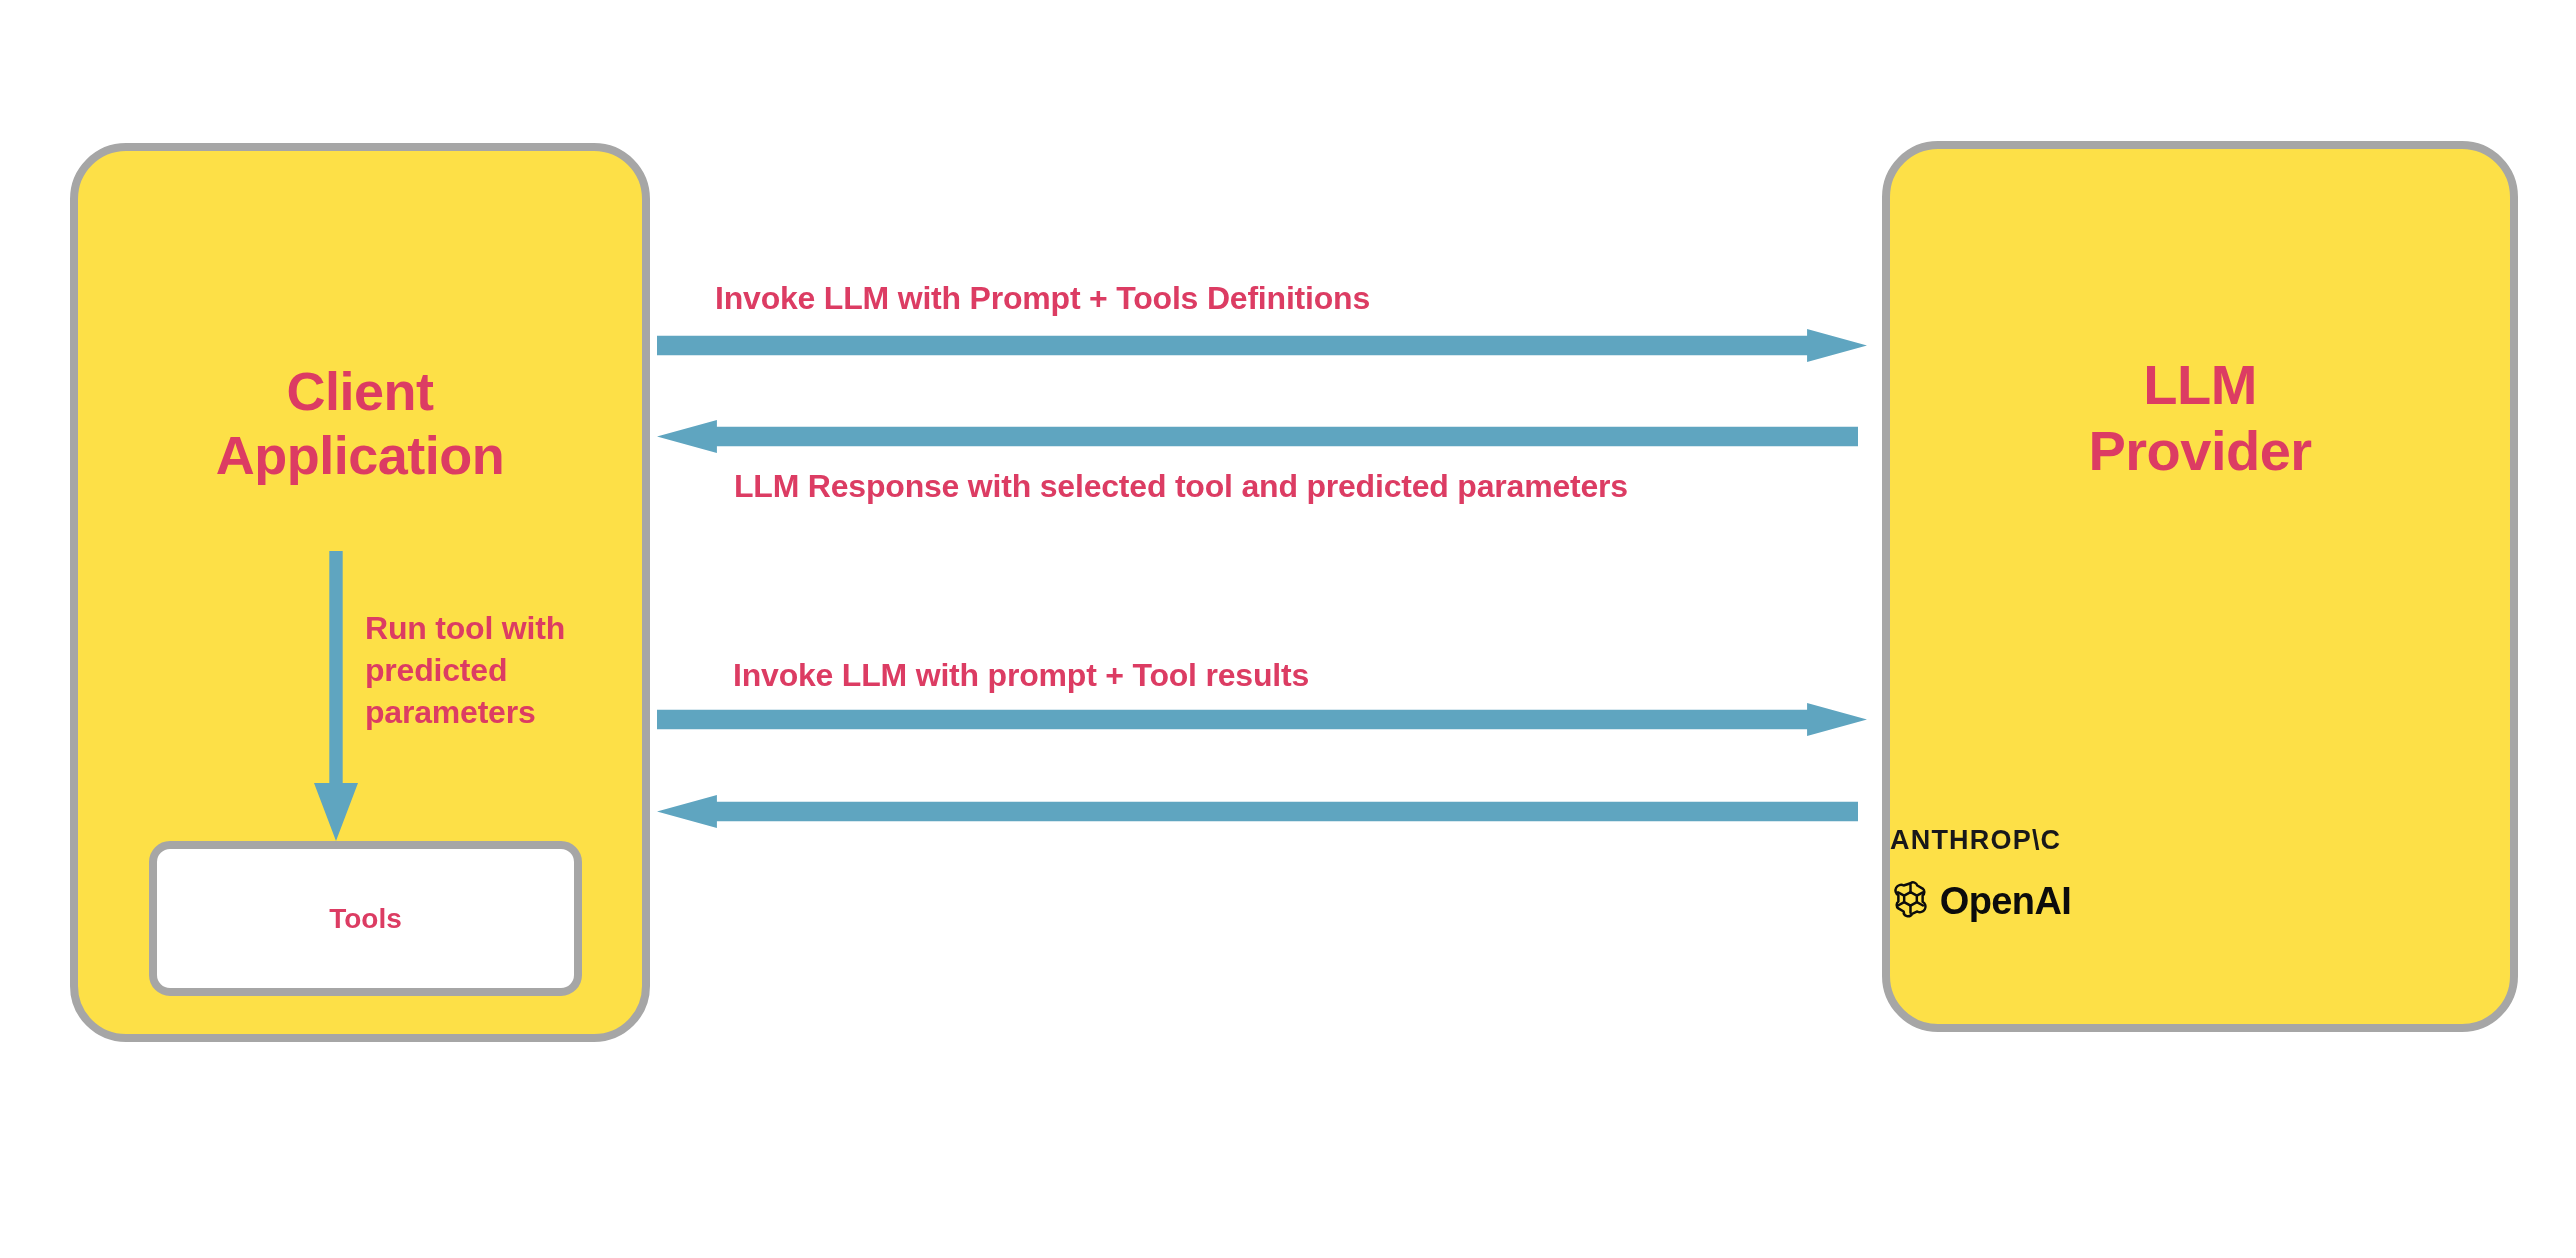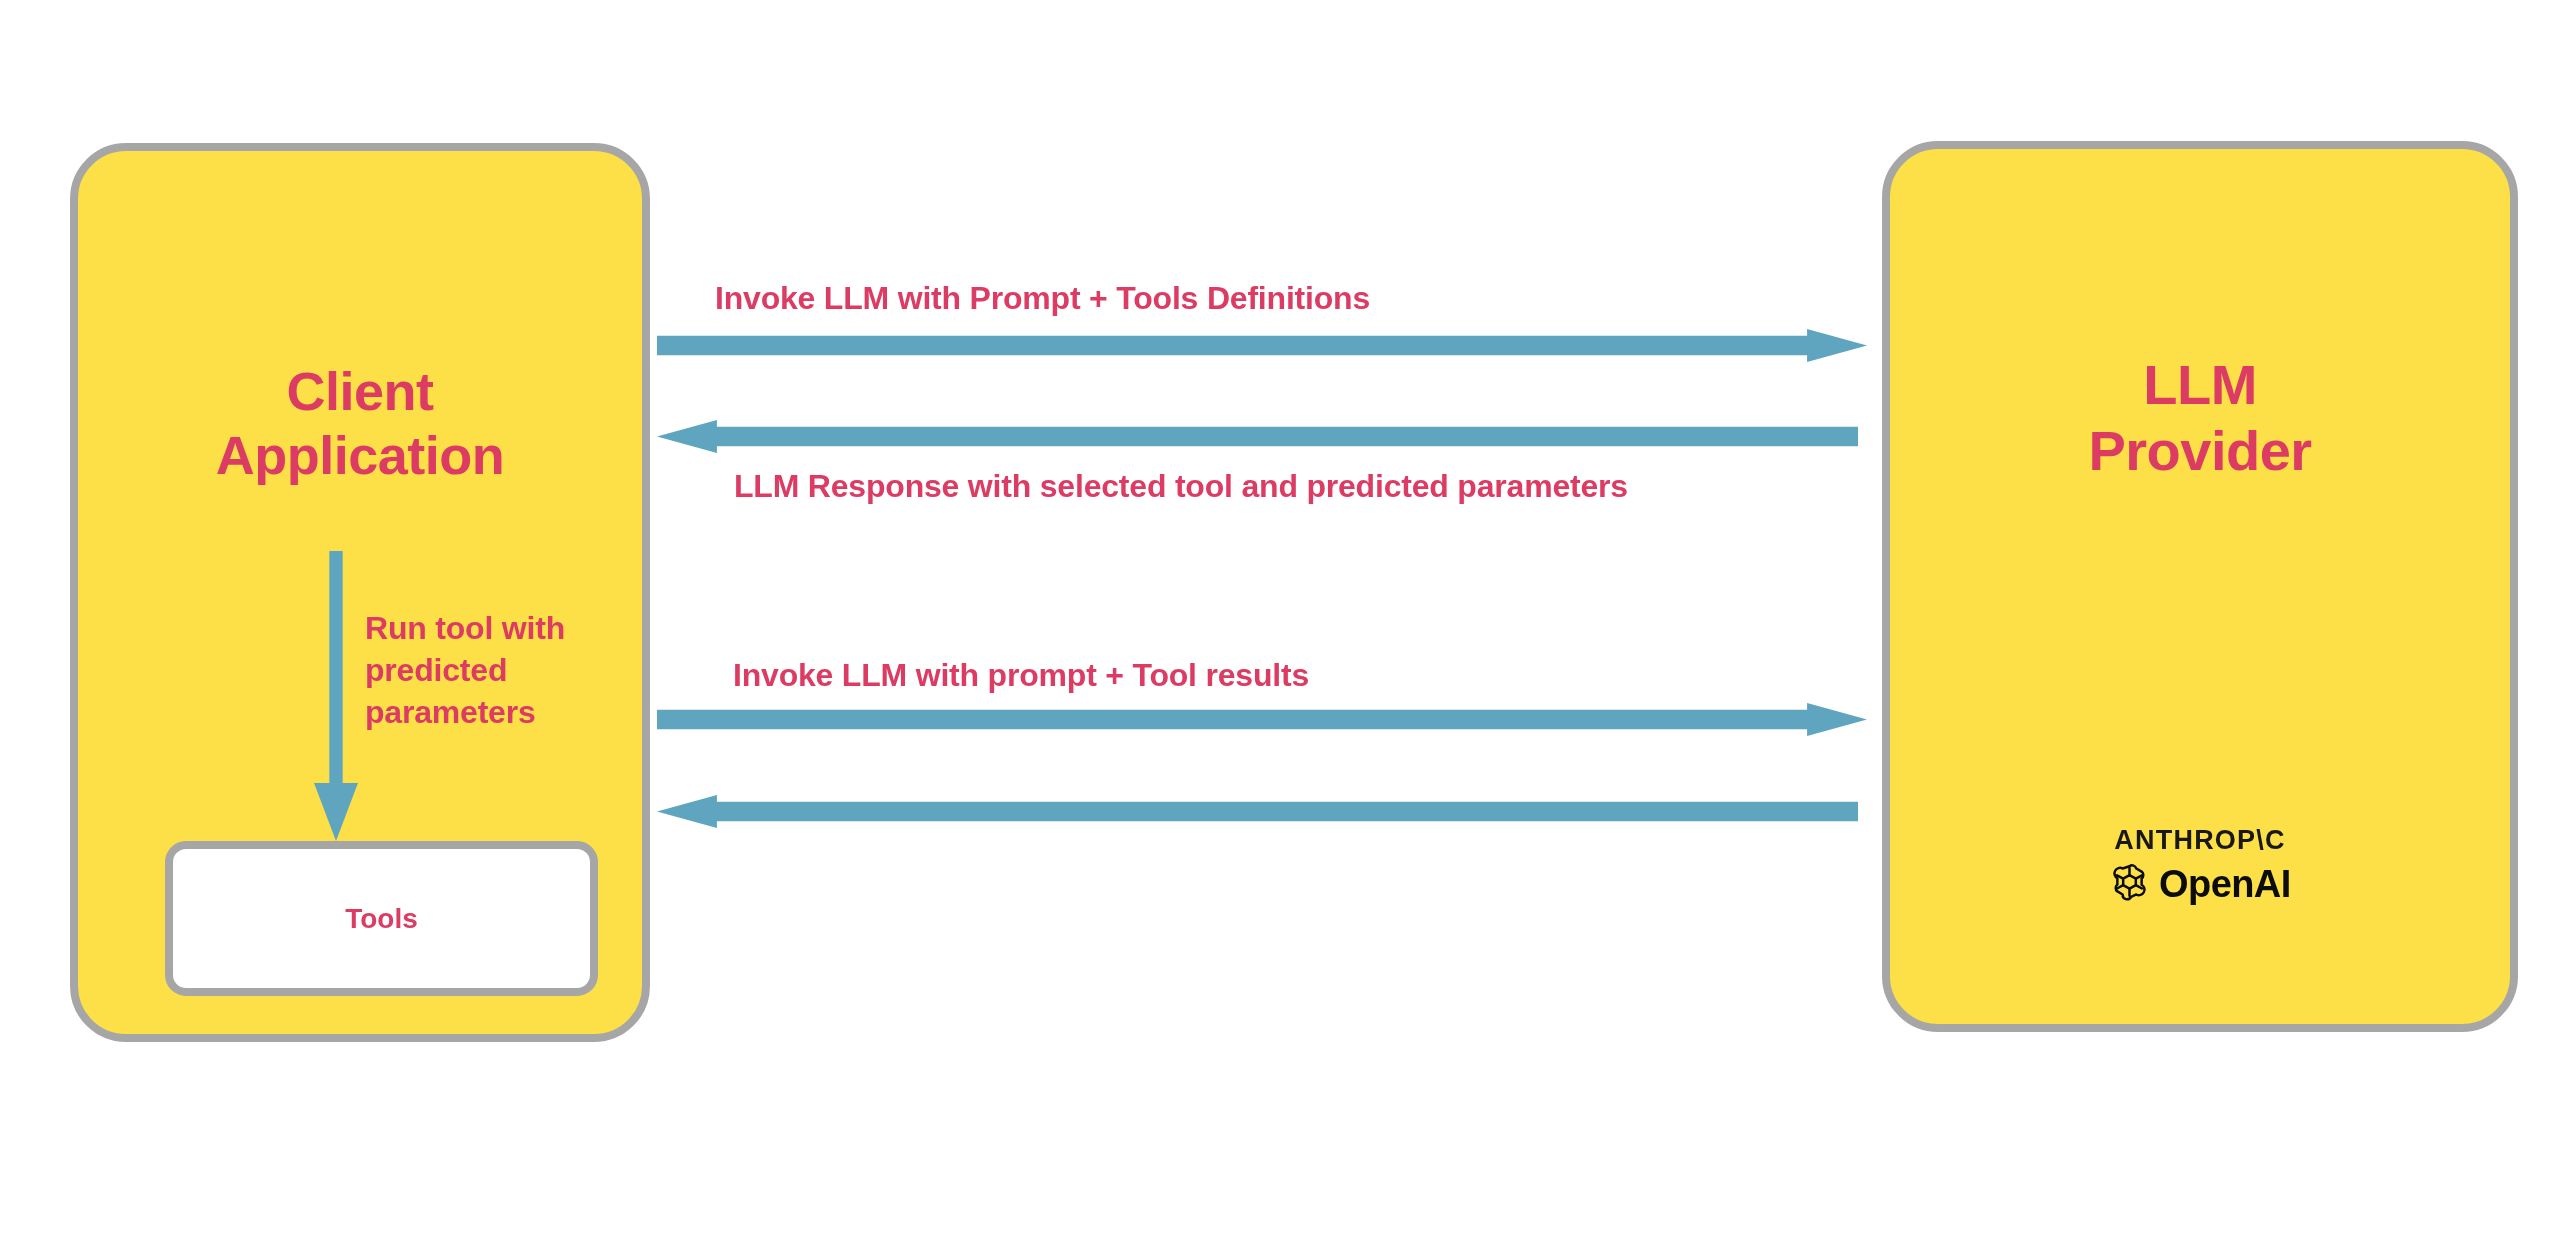--- a/index.html
+++ b/index.html
@@ -45,21 +45,20 @@
     left: 71px;
     top: 690px;
     width: 433px;
     height: 155px;
     border: 8.7px solid #a6a6a6;
     border-radius: 21px;
     background: #ffffff;
     display: flex;
     align-items: center;
     justify-content: center;
-    margin-left: 16px;
   }
 
   
   .node-title {
     position: absolute;
     left: 0;
     width: 100%;
     text-align: center;
     color: #dc3c63;
     font-weight: 700;
@@ -81,22 +80,22 @@
   }
 
   
   .brand-stack {
     position: absolute;
     left: 0;
     width: 100%;
     top: 676px;
     display: flex;
     flex-direction: column;
-    align-items: center;
-    gap: 5px;
+    align-items: flex-start;
+    gap: 22px;
   }
   .anthropic-mark {
     color: #18181a;
     font-size: 27px;
     font-weight: 700;
     letter-spacing: 1.2px;
     font-family: "Liberation Sans", sans-serif;
   }
   .openai-mark {
     display: flex;

